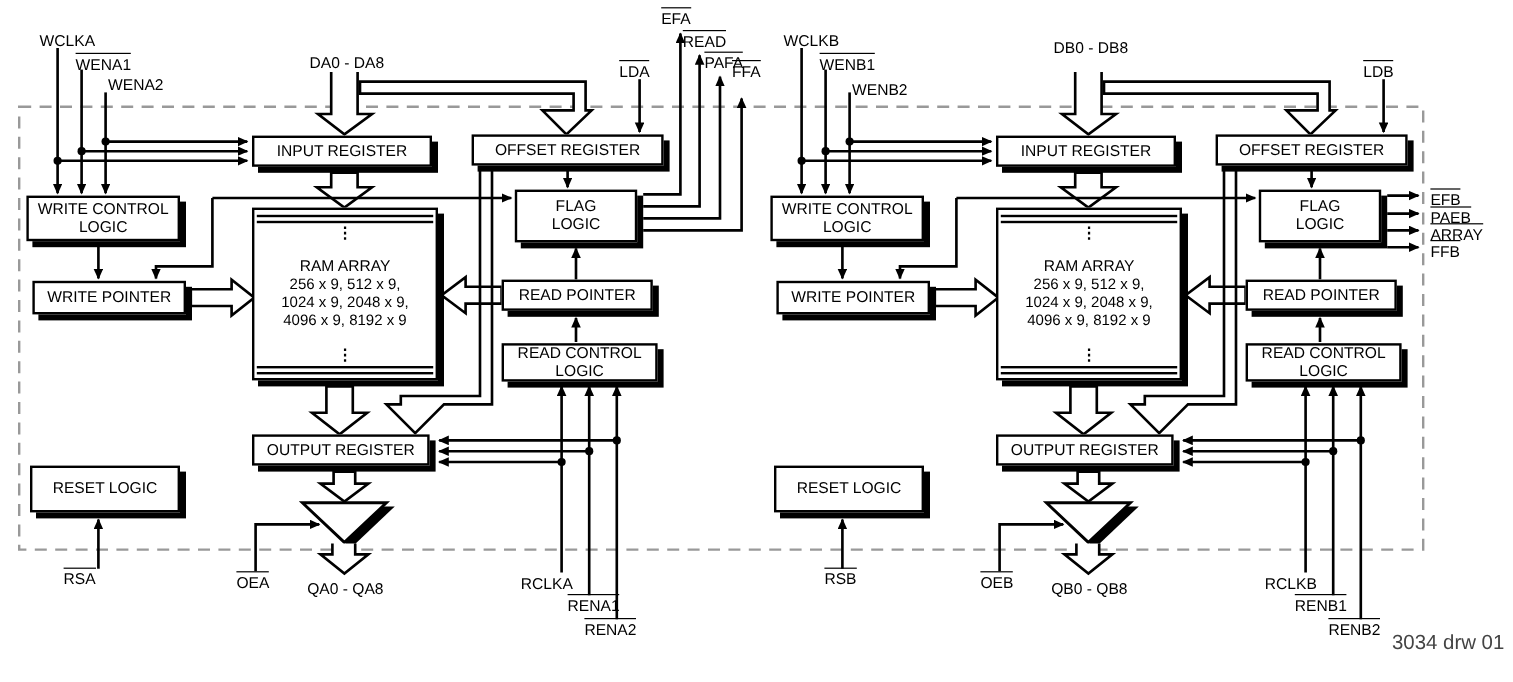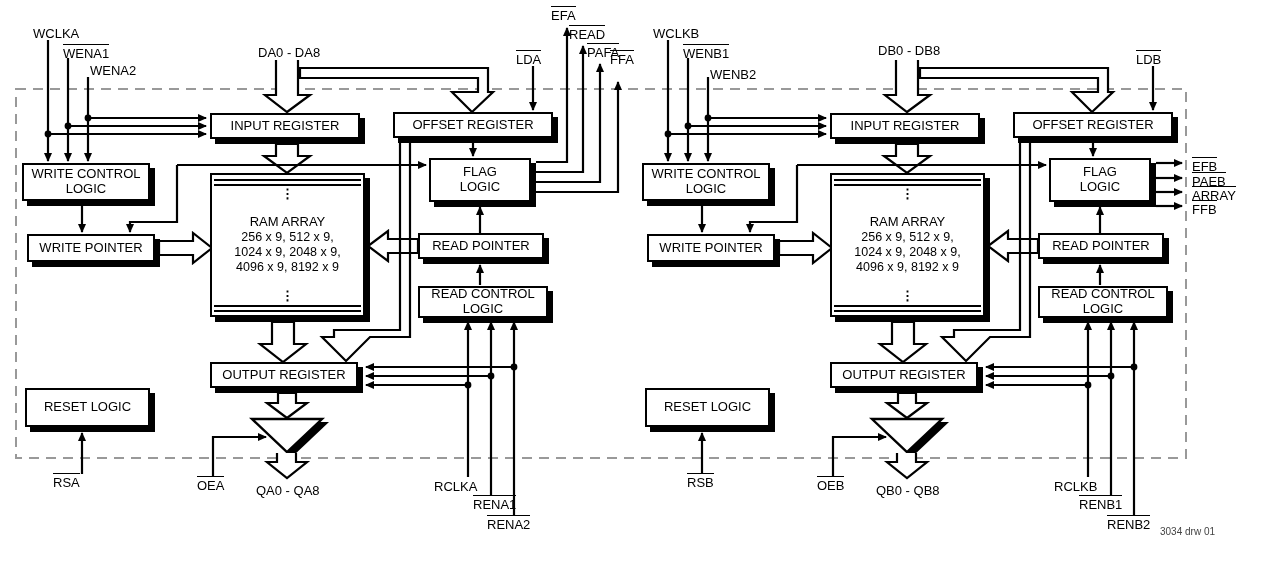--- a/index.html
+++ b/index.html
@@ -13,21 +13,21 @@
   .box span{display:block;}
   .ram{padding:2px 2px;justify-content:flex-start;}
   .rl{height:2px;background:#000;width:100%;margin:1.5px 0;flex:0 0 auto;}
   .ram-mid{flex:1 1 auto;display:flex;flex-direction:column;align-items:center;
            justify-content:space-between;width:100%;padding:1px 0;}
   .ram-text{display:flex;flex-direction:column;align-items:center;}
   .ram-text .rs{font-size:12.5px;line-height:1.22;}
   .dots{font-size:13px;font-weight:bold;line-height:.9;}
   .sig{position:absolute;font-size:13px;white-space:nowrap;z-index:4;line-height:1;}
   .ov{display:inline-block;border-top:1.6px solid #000;padding-top:1.5px;}
-  .drwnum{position:absolute;font-size:10px;color:#444;z-index:4;}
+  .drwnum{position:absolute;font-size:17px;color:#444;z-index:4;}
 </style>
 </head>
 <body>
 
 <div class="stage">
 
   <svg width="1261" height="568" viewBox="0 0 1261 568" xmlns="http://www.w3.org/2000/svg" xmlns:xlink="http://www.w3.org/1999/xlink">
     <defs>
       <marker id="ah" markerUnits="userSpaceOnUse" markerWidth="10" markerHeight="10" refX="8" refY="4" orient="auto">
         <path d="M0,0 L9,4 L0,8 Z" fill="#000"></path>
@@ -211,21 +211,21 @@
   <div class="box" style="left:830px;top:362px;width:148px;height:26px">
       <span>OUTPUT REGISTER</span>
     </div>
   <div class="box" style="left:645px;top:388px;width:125px;height:39px">
       <span>RESET LOGIC</span>
     </div>
 
   <div class="sig" style="left:653px;top:27px"><span>WCLKB</span></div>
   <div class="sig" style="left:683px;top:44px"><span class="ov">WENB1</span></div>
   <div class="sig" style="left:710px;top:68px"><span>WENB2</span></div>
-  <div class="sig" style="left:878px;top:44px"><span>DB0 - DB8</span></div>
+  <div class="sig" style="left:878px;top:33px"><span>DB0 - DB8</span></div>
   <div class="sig" style="left:1136px;top:50px"><span class="ov">LDB</span></div>
   <div class="sig" style="left:1192px;top:157px"><span class="ov">EFB</span></div>
   <div class="sig" style="left:1192px;top:172px"><span class="ov">PAEB</span></div>
   <div class="sig" style="left:1192px;top:186px"><span class="ov">ARRAY</span></div>
   <div class="sig" style="left:1192px;top:200px"><span class="ov">FFB</span></div>
   <div class="sig" style="left:687px;top:473px"><span class="ov">RSB</span></div>
   <div class="sig" style="left:817px;top:476px"><span class="ov">OEB</span></div>
   <div class="sig" style="left:876px;top:484px"><span>QB0 - QB8</span></div>
   <div class="sig" style="left:1054px;top:480px"><span>RCLKB</span></div>
   <div class="sig" style="left:1079px;top:495px"><span class="ov">RENB1</span></div>

